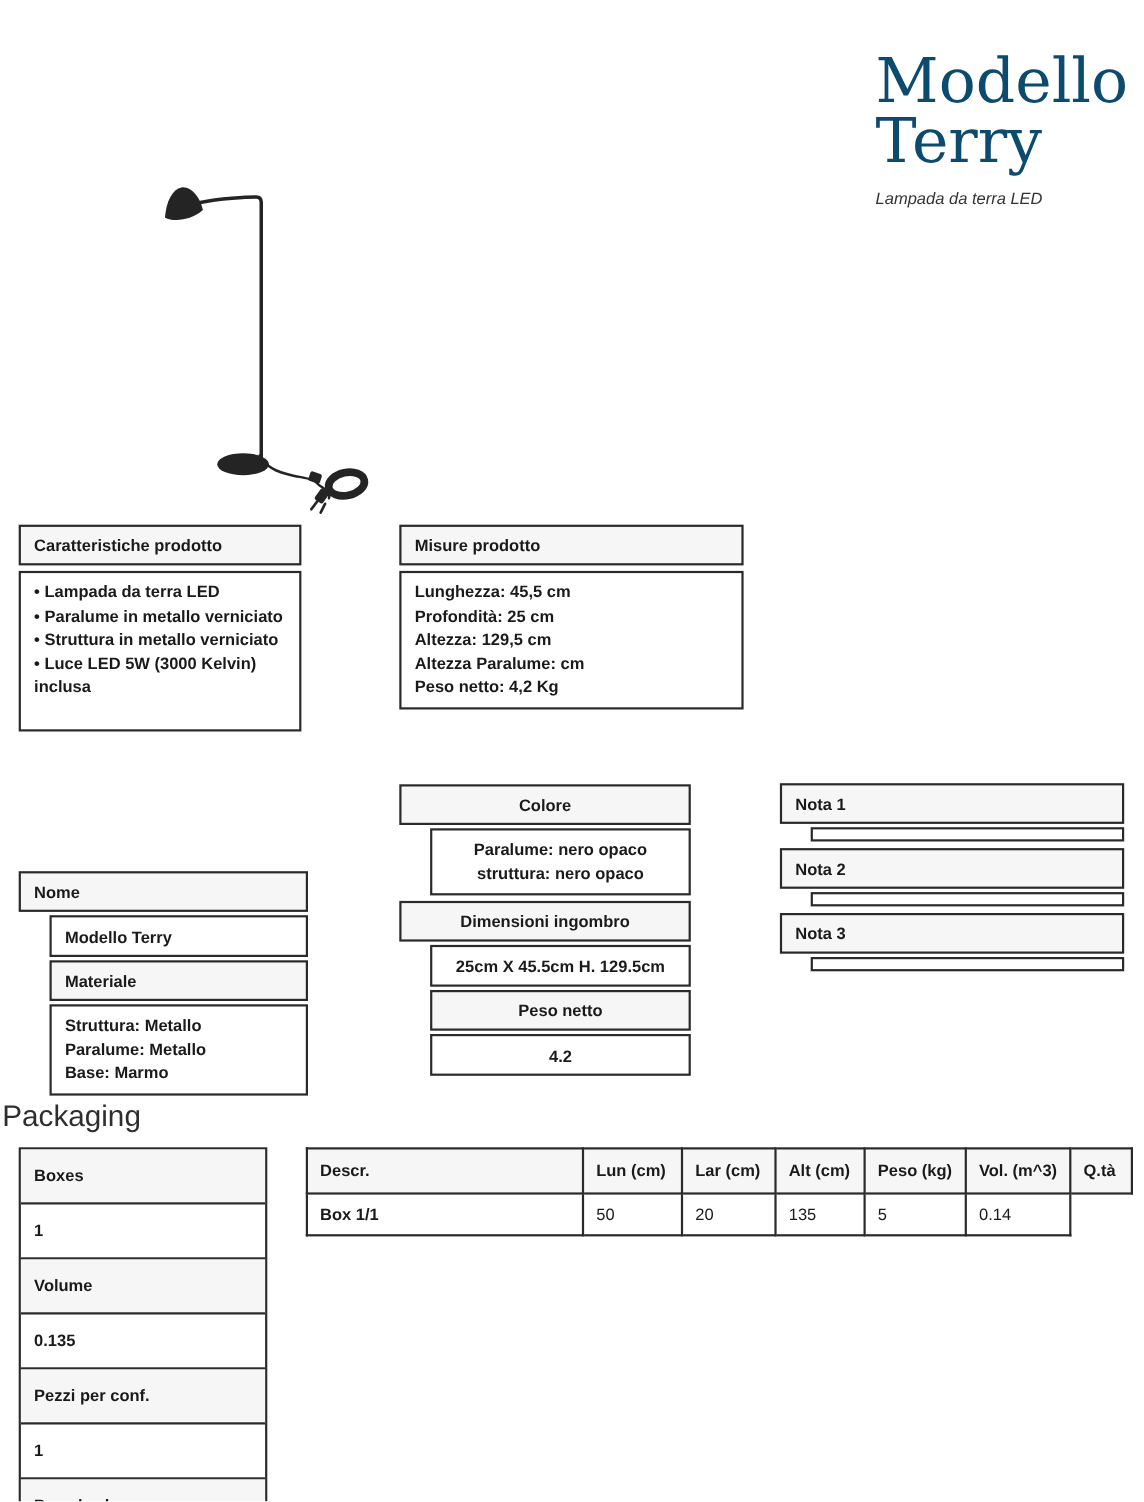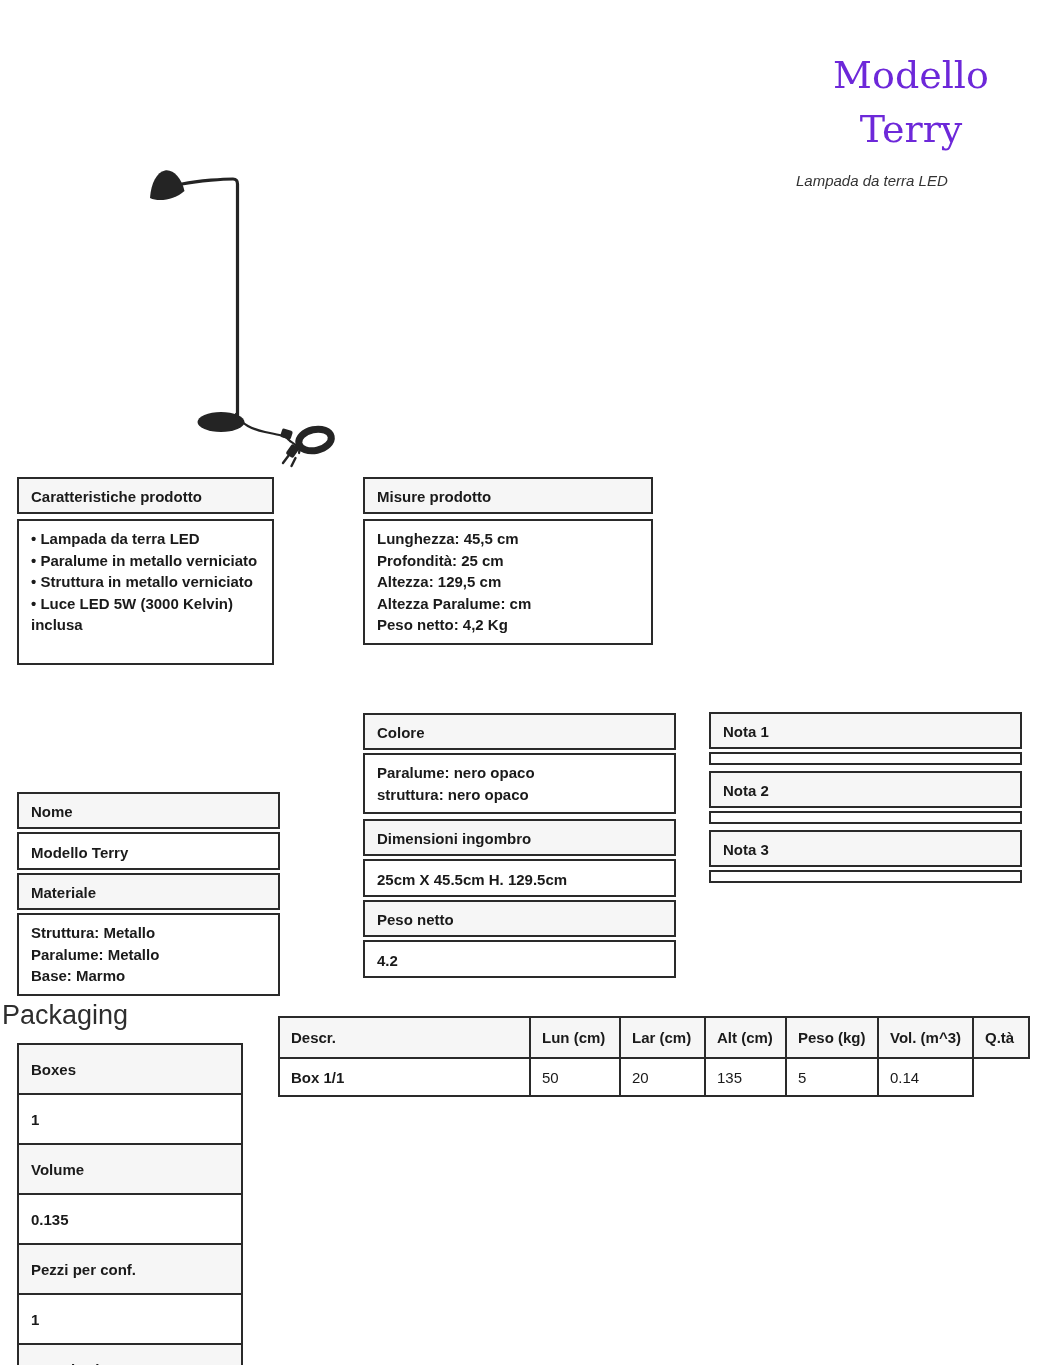--- a/index.html
+++ b/index.html
@@ -8,52 +8,52 @@
     --ink:#1a1a1a;
     --lamp:#242424;
   }
   html,body{margin:0;padding:0;background:#ffffff;}
   .page{
     position:relative;width:1040px;height:1365px;background:#ffffff;
     font-family:"Liberation Sans", sans-serif;color:var(--ink);overflow:hidden;
   }
   
   .title-block{position:absolute;left:796px;top:48px;width:230px;}
-  .title{font-family:"DejaVu Serif", serif;font-size:38px;line-height:54px;font-weight:normal;color:#6d28d9;text-align:center;}
+  .title{font-family:"DejaVu Serif", serif;font-size:56px;line-height:54px;font-weight:normal;color:#0c4a6e;}
   .subtitle{margin-top:16px;font-size:15px;font-style:italic;color:#333;}
   
   .lamp{position:absolute;left:138px;top:158px;width:205px;height:310px;}
   
   .stack{position:absolute;}
   .hdr{
     box-sizing:border-box;border:2px solid var(--border);background:var(--hbg);
     font-weight:bold;font-size:15px;line-height:19px;padding:8px 12px;height:37px;
   }
   .valbox,.bodybox{
     box-sizing:border-box;border:2px solid var(--border);background:#fff;
     font-weight:bold;font-size:15px;padding:7px 12px;line-height:21.5px;
   }
   .valbox{height:38px;padding-top:8px;}
-  .gap3{margin-top:3px;} .gap5{margin-top:5px;} .gap6{margin-top:6px;}
+  .gap3{margin-top:3px;margin-left:28px;} .gap5{margin-top:5px;} .gap6{margin-top:6px;}
   .bodybox .line{white-space:normal;}
   .notebox{box-sizing:border-box;border:2px solid var(--border);background:#fff;height:13px;}
   
   .packaging-heading{position:absolute;left:2px;top:1000px;font-size:27px;font-weight:normal;color:#2e2e2e;}
   .pk-summary{
     position:absolute;left:17px;top:1043px;width:226px;
     box-sizing:border-box;border:2px solid var(--border);background:#fff;
   }
   .pk-summary .row{
     box-sizing:border-box;height:50px;display:flex;align-items:center;
     padding:0 12px;font-size:15px;font-weight:bold;border-bottom:2px solid var(--border);
   }
   .pk-summary .row:last-child{border-bottom:none;}
   .pk-summary .row.lab{background:var(--hbg);}
   .pk-table{
-    position:absolute;left:278px;top:1016px;border-collapse:collapse;table-layout:fixed;width:750px;
+    position:absolute;left:278px;top:1043px;border-collapse:collapse;table-layout:fixed;width:750px;
     font-size:15px;
   }
   .pk-table th{
     border:2px solid var(--border);background:var(--hbg);font-weight:bold;
     text-align:left;padding:0 11px;height:39px;
   }
   .pk-table td{
     border:2px solid var(--border);background:#fff;font-weight:normal;
     text-align:left;padding:0 11px;height:36px;
   }
@@ -88,21 +88,21 @@
   <div class="stack" style="left:17px;top:477px;width:257px;">
     <div class="hdr">Caratteristiche prodotto</div>
     <div class="bodybox gap5" style="min-height:146px;">
       <div class="line">• Lampada da terra LED</div>
       <div class="line">• Paralume in metallo verniciato</div>
       <div class="line">• Struttura in metallo verniciato</div>
       <div class="line">• Luce LED 5W (3000 Kelvin) inclusa</div>
     </div>
   </div>
 
-  <div class="stack" style="left:363px;top:477px;width:290px;">
+  <div class="stack" style="left:363px;top:477px;width:313px;">
     <div class="hdr">Misure prodotto</div>
     <div class="bodybox gap5">
       <div class="line">Lunghezza: 45,5 cm</div>
       <div class="line">Profondità: 25 cm</div>
       <div class="line">Altezza: 129,5 cm</div>
       <div class="line">Altezza Paralume: cm</div>
       <div class="line">Peso netto: 4,2 Kg</div>
     </div>
   </div>
 
@@ -110,21 +110,21 @@
     <div class="hdr">Nome</div>
     <div class="valbox gap3">Modello Terry</div>
     <div class="hdr gap3">Materiale</div>
     <div class="bodybox gap3">
       <div class="line">Struttura: Metallo</div>
       <div class="line">Paralume: Metallo</div>
       <div class="line">Base: Marmo</div>
     </div>
   </div>
 
-  <div class="stack" style="left:363px;top:713px;width:313px;">
+  <div class="stack" style="left:363px;top:713px;width:265px;text-align:center;">
     <div class="hdr">Colore</div>
     <div class="bodybox gap3">
       <div class="line">Paralume: nero opaco</div>
       <div class="line">struttura: nero opaco</div>
     </div>
     <div class="hdr gap5">Dimensioni ingombro</div>
     <div class="valbox gap3">25cm X 45.5cm H. 129.5cm</div>
     <div class="hdr gap3">Peso netto</div>
     <div class="valbox gap3">4.2</div>
   </div>

